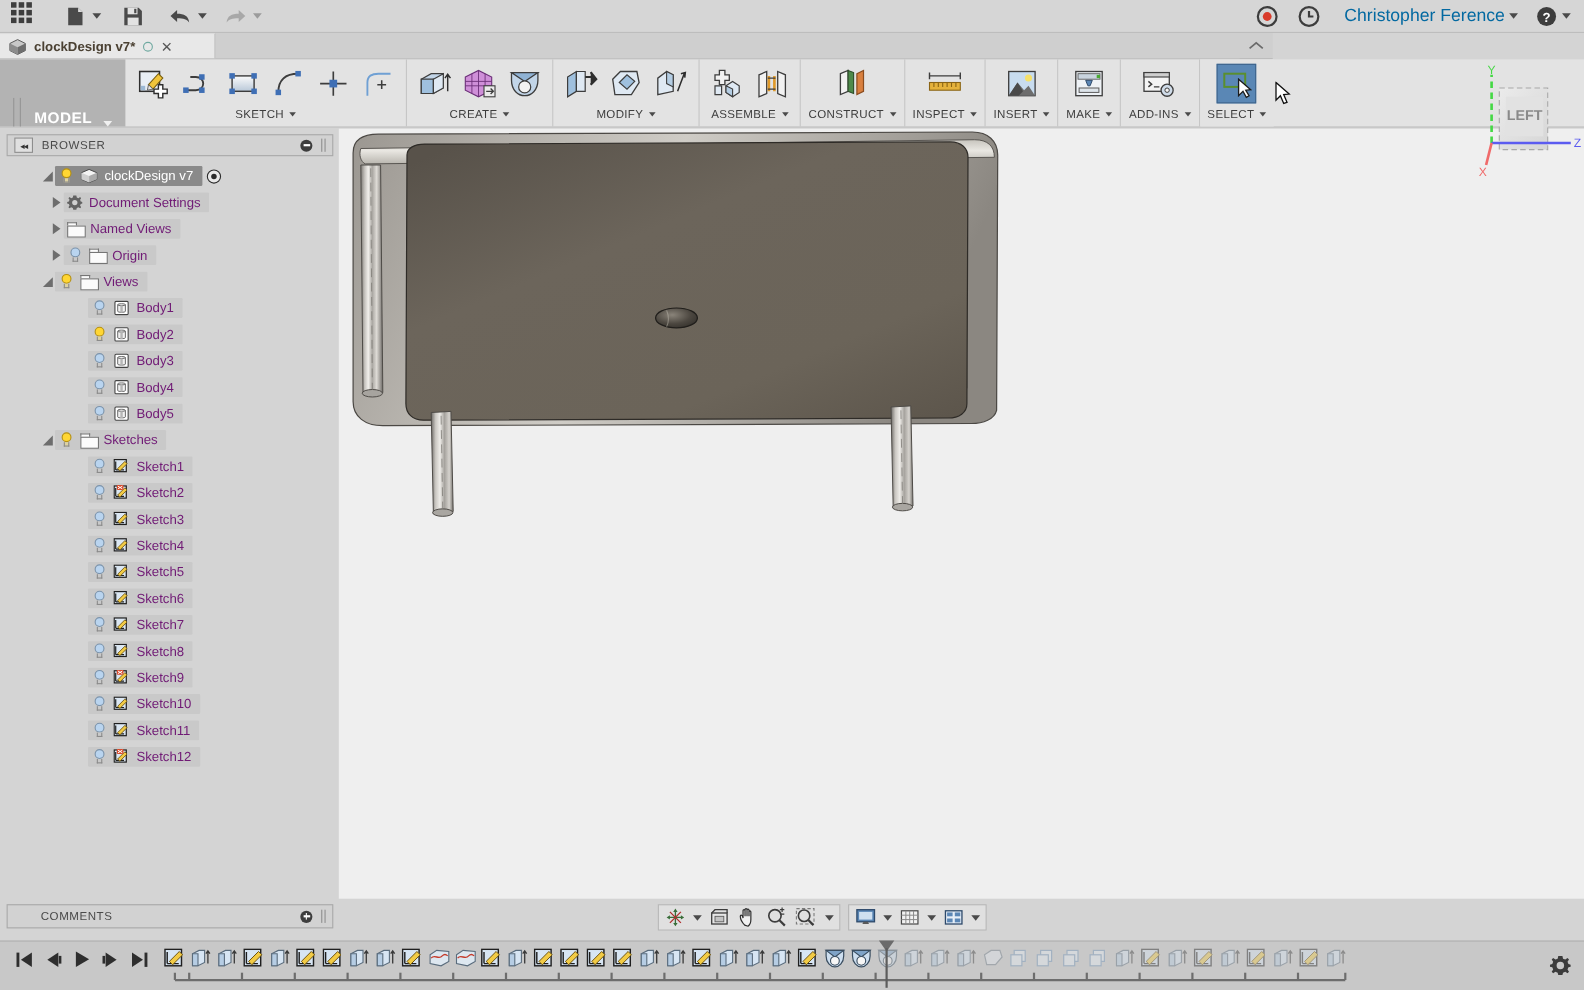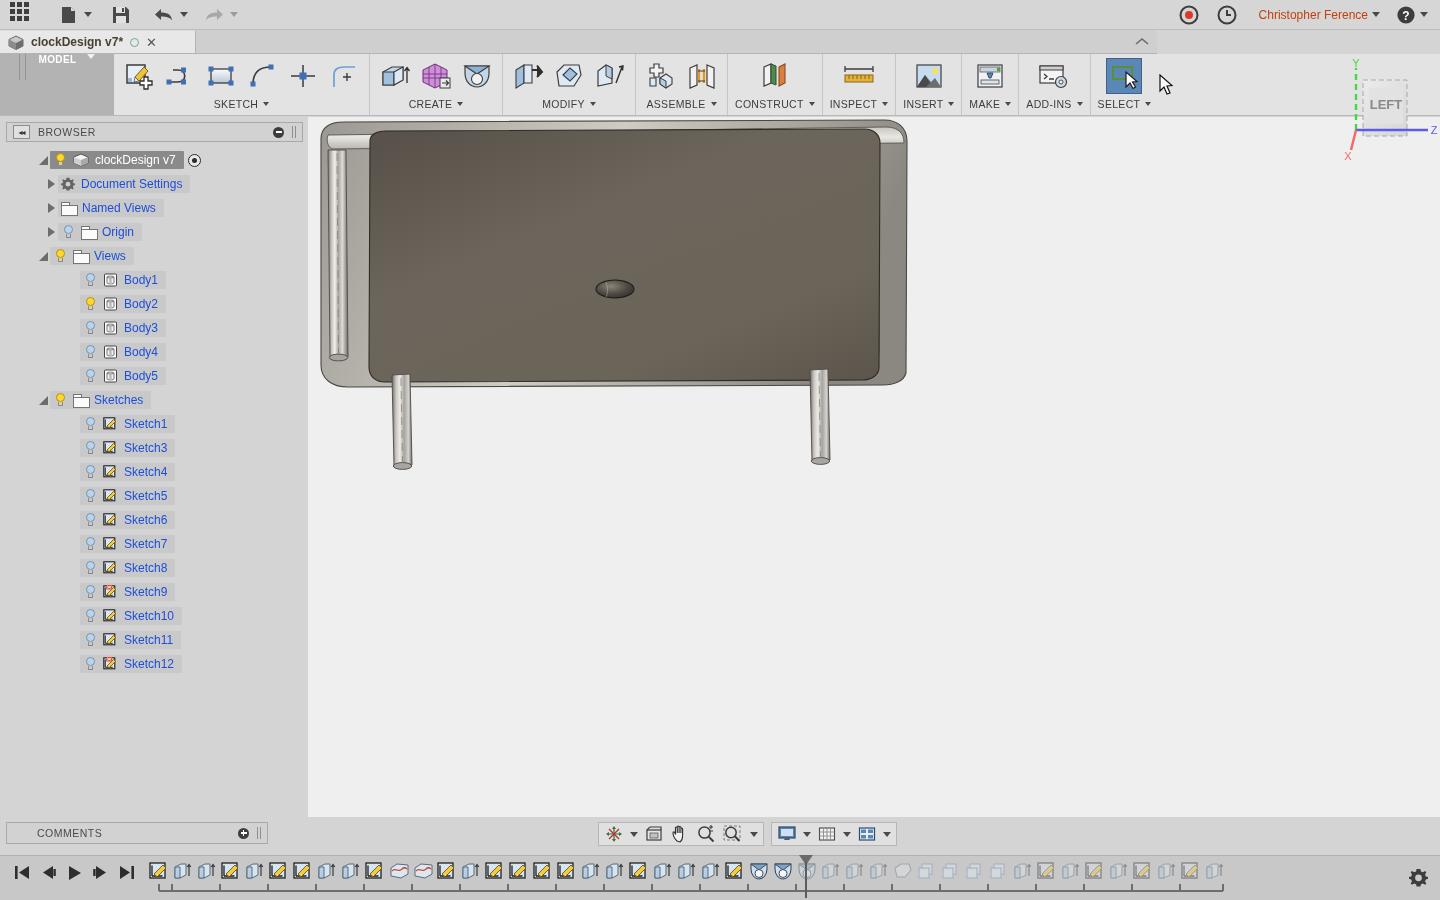--- a/index.html
+++ b/index.html
@@ -23,21 +23,21 @@
   .grid9 { width: 26px; height: 26px; display: grid;
     grid-template-columns: repeat(3,5px); grid-template-rows: repeat(3,5px);
     gap: 2px; margin-left: 10px; }
   .grid9 i { background: #3e3e3e; display: block; }
   .caret { width: 0; height: 0; border-left: 4px solid transparent;
     border-right: 4px solid transparent; border-top: 5px solid #4a4a4a;
     margin-left: 4px; }
   .caret.light { border-top-color: #f0f0f0; }
   .caret.dim { border-top-color: #9b9b9b; }
   .titlebar .spacer { flex: 1; }
-  .user-name { font-size: 12px; color: #c2410c; }
+  .user-name { font-size: 16px; color: #0369a1; }
   .tb-sep { width: 14px; }
 
   
   .tabstrip {
     position: absolute; left: 0; top: 30px; width: 1157px; height: 24px;
     background: #cfcfcf; border-bottom: 1px solid #b4b4b4;
     display: flex; align-items: stretch;
   }
   .doctab {
     display: flex; align-items: center; gap: 7px;
@@ -53,22 +53,22 @@
   .collapse-chevron { width: 30px; display:flex; align-items:center;
     justify-content:center; color:#6b6b6b; font-size: 12px; }
 
   
   .ribbon {
     position: absolute; left: 0; top: 54px; width: 1440px; height: 62px;
     background: #e3e3e3; border-bottom: 1px solid #b9b9b9;
     display: flex; align-items: stretch;
   }
   .model-chip {
-    width: 114px; background: #b3b3b3; display: flex; align-items: flex-start;
-    justify-content: center; gap: 6px; color: #ffffff; font-size: 10px;
+    width: 114px; background: #b3b3b3; display: flex; align-items: flex-end;
+    justify-content: center; gap: 6px; color: #ffffff; font-size: 14px;
     font-weight: bold; letter-spacing: .4px;
   }
   .gripper { width: 7px; height: 26px; border-left: 1px solid #949494;
     border-right: 1px solid #949494; margin-right: 6px; }
   .rgroup { display: flex; flex-direction: column; align-items: center;
     justify-content: flex-start; padding: 3px 7px 0 7px;
     border-right: 1px solid #c6c6c6; position: relative; }
   .rgroup:last-child { border-right: none; }
   .ricons { display: flex; align-items: center; gap: 5px; height: 38px; }
   .rlabel { font-size: 10.5px; color: #3d3d3d; letter-spacing: .3px;
@@ -106,21 +106,21 @@
     position: relative; }
   .tri-closed::after { content:''; position:absolute; left:-7px; top:-5px;
     width:0;height:0;border-top:5px solid transparent;
     border-bottom:5px solid transparent;border-left:7px solid #6d6d6d; }
   .tri-open { width: 0; height: 0; border-left: 9px solid transparent;
     border-bottom: 9px solid #6d6d6d; }
   .tchip { display: flex; align-items: center; gap: 6px; height: 18px;
     padding: 0 8px 0 3px; background: #c9c9c9; border-radius: 1px; }
   .tchip.root { background: #8a8a8a; }
   .tchip.root .tlabel { color: #ffffff; font-weight: normal; }
-  .tlabel { font-size: 12px; color: #1d4ed8; white-space: nowrap; }
+  .tlabel { font-size: 12px; color: #701a75; white-space: nowrap; }
   .bulb { width: 14px; height: 16px; position: relative; flex: 0 0 14px; }
   .bulb .glass { position:absolute; left:3px; top:1px; width:9px; height:9px;
     border-radius:50%; background:#b9d4ef; border:1px solid #7b93ab; }
   .bulb.on .glass { background:#ffd633; border-color:#b59012; }
   .bulb .base { position:absolute; left:5px; top:10px; width:5px; height:4px;
     background:#c9c9c9; border:1px solid #8b8b8b; border-top:none; }
   .bulb.on .base { background:#ddd1a0; }
   .folder { width: 15px; height: 12px; position: relative; flex:0 0 15px; }
   .folder::before { content:''; position:absolute; left:0; top:0; width:7px;
     height:3px; background:#fbfbfb; border:1px solid #757575;
@@ -142,21 +142,21 @@
     width: 1132px; height: 700px; background: #efefef;
   }
   .cursor-arrow { position: absolute; pointer-events: none; }
 
   
   .viewcube { position: absolute; left: 1336px; top: 58px;
     width: 104px; height: 112px; }
 
   
   .comments {
-    position: absolute; left: 6px; top: 822px; width: 262px; height: 22px;
+    position: absolute; left: 6px; top: 822px; width: 297px; height: 22px;
     background: #d2d2d2; border: 1px solid #a9a9a9;
     display: flex; align-items: center; gap: 8px; padding: 0 6px;
   }
   .cm-title { font-size: 10.5px; color: #4a4a4a; letter-spacing:.5px; flex:1;
     padding-left: 24px; }
   .cm-plus { width: 11px; height: 11px; border-radius:50%; background:#3d3d3d;
     position: relative; }
   .cm-plus::before, .cm-plus::after { content:''; position:absolute;
     background:#fff; }
   .cm-plus::before { left:2.5px; top:4.7px; width:6px; height:1.6px; }
@@ -868,20 +868,39 @@
           <span style="width:74px;"></span>
           <span class="tchip">
             <span class="bulb">
               <i class="glass"></i>
               <i class="base"></i>
             </span>
             <span class="sk-ico"><svg width="15" height="14" viewBox="0 0 15 14">
                 <rect x="0.8" y="0.8" width="11" height="11" fill="#dbe7f3" stroke="#1f1f1f" stroke-width="1.1"></rect>
                 <path d="M2.2,10.2 L2.2,2.6 M2.2,10.2 L9.8,10.2" stroke="#1f1f1f" stroke-width="1.1" fill="none"></path>
                 <path d="M4,9 L10.5,2.5 L12.5,4.5 L6,11 Z" fill="#f2cb45" stroke="#6e5410" stroke-width="0.8"></path>
+                <g>
+                  <rect x="3.2" y="0" width="6" height="4.4" fill="#d94a2b" rx="0.6"></rect>
+                  <path d="M4.2,1 L8.2,3.4 M8.2,1 L4.2,3.4" stroke="#ffffff" stroke-width="0.9"></path>
+                </g>
+              </svg></span>
+            <span class="tlabel">Sketch2</span>
+          </span>
+        </div>
+        <div class="trow">
+          <span style="width:74px;"></span>
+          <span class="tchip">
+            <span class="bulb">
+              <i class="glass"></i>
+              <i class="base"></i>
+            </span>
+            <span class="sk-ico"><svg width="15" height="14" viewBox="0 0 15 14">
+                <rect x="0.8" y="0.8" width="11" height="11" fill="#dbe7f3" stroke="#1f1f1f" stroke-width="1.1"></rect>
+                <path d="M2.2,10.2 L2.2,2.6 M2.2,10.2 L9.8,10.2" stroke="#1f1f1f" stroke-width="1.1" fill="none"></path>
+                <path d="M4,9 L10.5,2.5 L12.5,4.5 L6,11 Z" fill="#f2cb45" stroke="#6e5410" stroke-width="0.8"></path>
               </svg></span>
             <span class="tlabel">Sketch3</span>
           </span>
         </div>
         <div class="trow">
           <span style="width:74px;"></span>
           <span class="tchip">
             <span class="bulb">
               <i class="glass"></i>
               <i class="base"></i>

